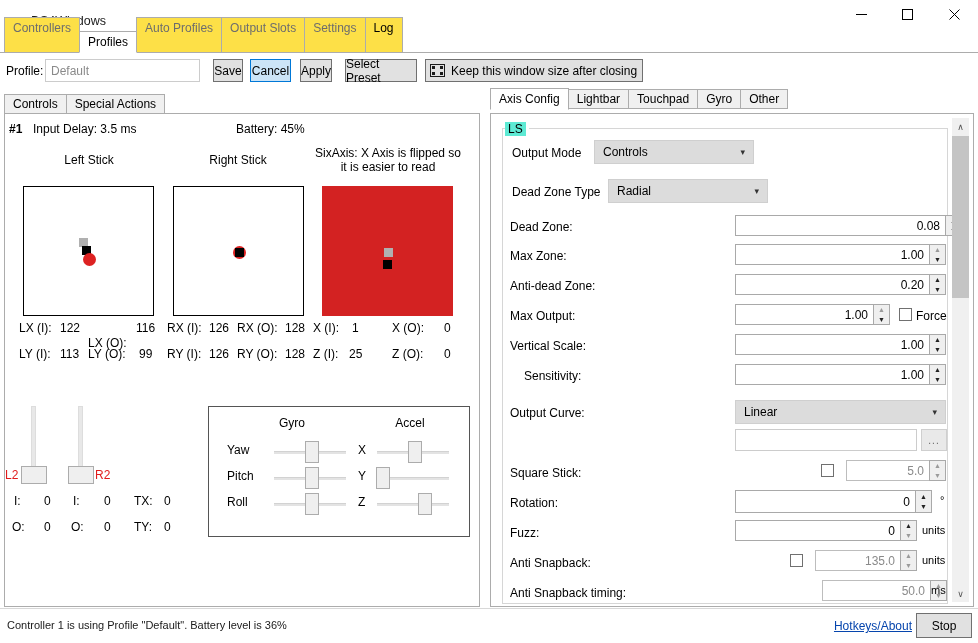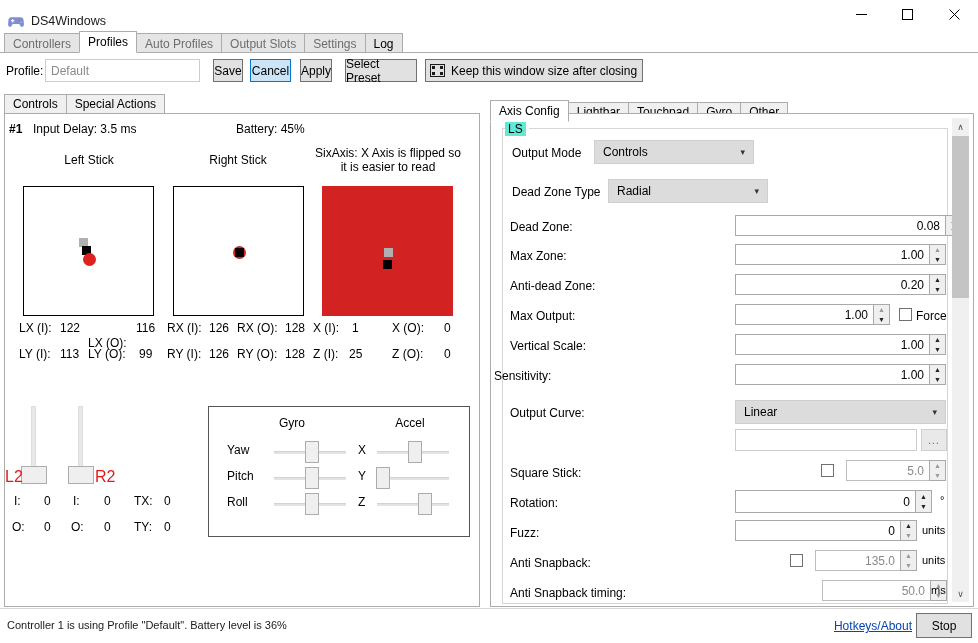--- a/index.html
+++ b/index.html
@@ -16,22 +16,22 @@
   .title-left{position:absolute;left:8px;top:0;height:28px;display:flex;align-items:flex-end;gap:7px;}
   .app-icon{width:16px;height:12px;position:relative;}
   .app-title{font-size:12.5px;color:#1a1a1a;}
   .wbtns{position:absolute;right:0;top:0;height:28px;display:flex;}
   .wbtn{width:46px;height:28px;display:flex;align-items:center;justify-content:center;
         font-size:12px;color:#000;background:transparent;}
   .wbtn.close{width:48px;}
 
   
   .tabs-outer{position:absolute;left:4px;top:31px;height:22px;display:flex;align-items:flex-end;}
-  .otab{height:20px;line-height:20px;padding:0 8px;border:1px solid #acacac;
-        background:#e5e5e5;color:#6d6d6d;font-size:12px;margin-right:-1px;box-sizing:border-box;}
+  .otab{height:36px;line-height:20px;padding:0 8px;border:1px solid #acacac;
+        background:#fde047;color:#6d6d6d;font-size:12px;margin-right:-1px;box-sizing:border-box;}
   .otab.sel{background:#ffffff;color:#000;height:22px;line-height:21px;border-bottom:1px solid #ffffff;z-index:3;position:relative;}
   .otab.enabled{color:#000;}
   .tabline{position:absolute;left:0;top:52px;width:978px;height:1px;background:#acacac;}
 
   
   .profrow{position:absolute;left:0;top:59px;width:978px;height:26px;}
   .prof-label{position:absolute;left:6px;top:5px;font-size:12px;}
   .prof-input{position:absolute;left:45px;top:0;width:155px;height:23px;
       border:1px solid #cccccc;background:#fff;box-sizing:border-box;
       font-size:12px;color:#8a8a8a;padding:3px 5px;font-family:"Liberation Sans",sans-serif;}
@@ -79,31 +79,31 @@
   .mk.gray{background:#b0b0b0;}
   .mk.black{background:#000000;}
   .mk.circ{width:13px;height:13px;border-radius:50%;background:#dd2222;}
 
   .axisrow{position:absolute;font-size:12px;white-space:nowrap;}
   .ax{position:absolute;}
 
   
   .vslider{position:absolute;width:5px;background:#e8e8e8;border:1px solid #ddd;box-sizing:border-box;}
   .vthumb{position:absolute;width:26px;height:18px;background:#efefef;border:1px solid #acacac;box-sizing:border-box;}
-  .redlab{position:absolute;color:#e01b1b;font-size:16px;}
+  .redlab{position:absolute;color:#e01b1b;font-size:12px;}
 
   
   .gabox{position:absolute;left:208px;top:406px;width:262px;height:131px;border:1px solid #555;background:#fff;box-sizing:border-box;}
   .ga-head{position:absolute;font-size:12px;text-align:center;}
   .ga-lab{position:absolute;font-size:12px;}
   .htrack{position:absolute;height:3px;background:#e3e3e3;border-top:1px solid #d2d2d2;box-sizing:border-box;}
   .hthumb{position:absolute;width:14px;height:22px;background:#efefef;border:1px solid #acacac;box-sizing:border-box;}
 
   
-  .tabs-right{position:absolute;left:490px;top:100px;height:22px;display:flex;align-items:flex-end;}
+  .tabs-right{position:absolute;left:490px;top:88px;height:22px;display:flex;align-items:center;}
   .rightpanel{position:absolute;left:490px;top:113px;width:484px;height:494px;
               border:1px solid #acacac;background:#fff;box-sizing:border-box;}
   .group{position:absolute;left:502px;top:128px;width:446px;height:476px;
          border:1px solid #d6d6d6;border-top:none;box-sizing:border-box;}
   .group .gtopleft{position:absolute;left:-1px;top:0;width:8px;height:1px;background:#d6d6d6;}
   .group .gtopright{position:absolute;left:26px;top:0;right:-1px;height:1px;background:#d6d6d6;}
   .group-title{position:absolute;left:505px;top:122px;background:#5eead4;padding:0 3px;font-size:12px;}
 
   .flabel{position:absolute;font-size:12px;}
   .combo{position:absolute;height:24px;background:#dcdcdc;border:1px solid #cfcfcf;box-sizing:border-box;
@@ -387,21 +387,21 @@
 
   <div class="flabel" style="left:510px;top:339px;">Vertical Scale:</div>
   <div class="spin" style="left:735px;top:334px;width:211px;">
     <span class="fld">1.00</span>
     <span class="ar">
         <span>▲</span>
         <span>▼</span>
       </span>
   </div>
 
-  <div class="flabel" style="left:494px;top:369px;">Sensitivity:</div>
+  <div class="flabel" style="left:524px;top:369px;">Sensitivity:</div>
   <div class="spin" style="left:735px;top:364px;width:211px;">
     <span class="fld">1.00</span>
     <span class="ar">
         <span>▲</span>
         <span>▼</span>
       </span>
   </div>
 
   <div class="flabel" style="left:510px;top:406px;">Output Curve:</div>
   <div class="combo" style="left:735px;top:400px;width:211px;">

